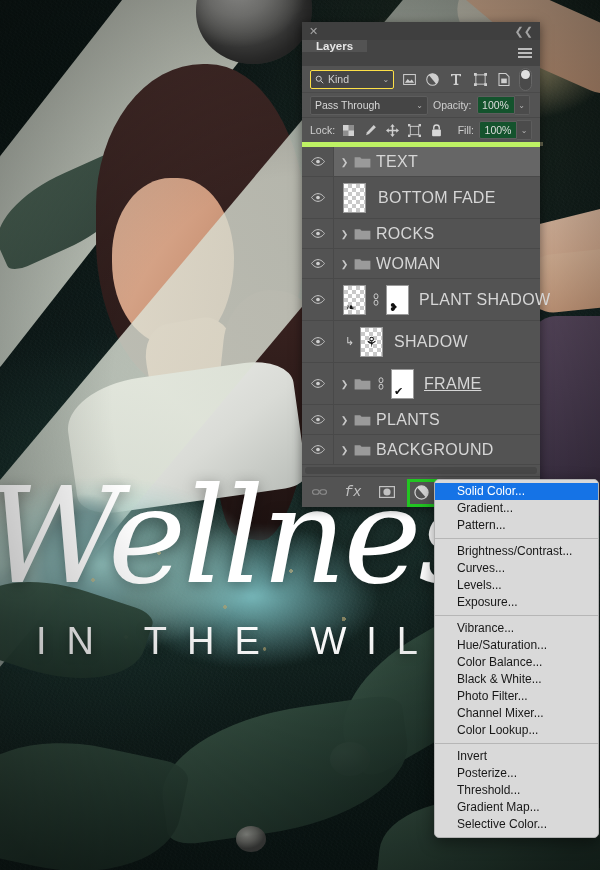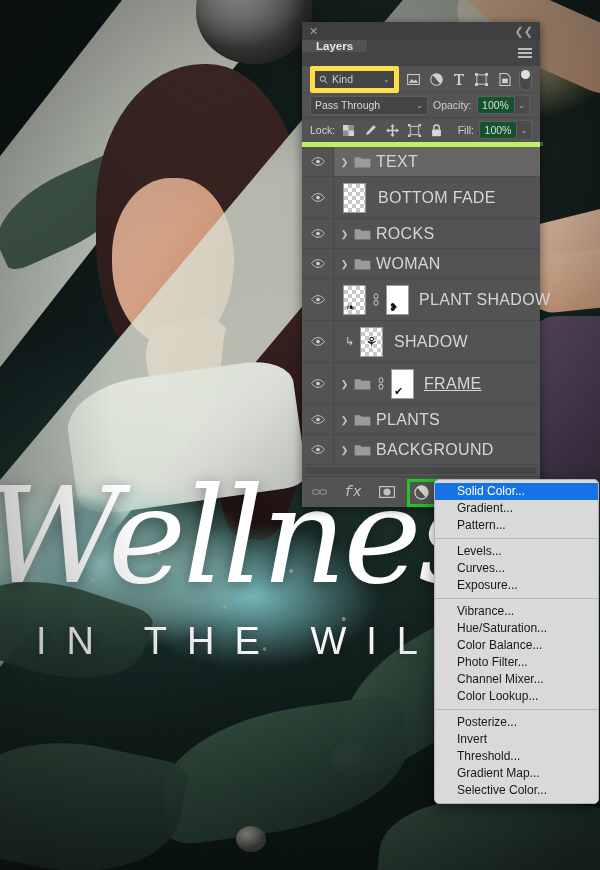--- a/index.html
+++ b/index.html
@@ -280,21 +280,21 @@
     display: flex;
     align-items: center;
     padding: 0 8px;
     gap: 6px;
     background: #535353;
     border-bottom: 1px solid #4a4a4a;
   }
   .kind-select {
     width: 84px; height: 17px;
     background: #454545;
-    border: 5px solid #fde047;
+    border: 1px solid #fde047;
     border-radius: 2px;
     display: flex; align-items: center;
     padding: 0 4px;
     gap: 4px;
     color: #cfcfcf;
     font-size: 10.5px;
   }
   .kind-select .mag { font-size: 10px; color: #cfcfcf; }
   .kind-select .kcaret { margin-left: auto; font-size: 8px; color: #b5b5b5; }
   .fbtn {
@@ -872,34 +872,36 @@
 </div>
 
 <div id="adj-menu">
 
   <div class="menu-item highlighted">Solid Color...</div>
   <div class="menu-item">Gradient...</div>
   <div class="menu-item">Pattern...</div>
 
   <div class="menu-sep"></div>
 
+  <div class="menu-item">Brightness/Contrast...</div>
+  <div class="menu-item">Curves...</div>
   <div class="menu-item">Levels...</div>
-  <div class="menu-item">Curves...</div>
   <div class="menu-item">Exposure...</div>
 
   <div class="menu-sep"></div>
 
   <div class="menu-item">Vibrance...</div>
   <div class="menu-item">Hue/Saturation...</div>
   <div class="menu-item">Color Balance...</div>
+  <div class="menu-item">Black &amp; White...</div>
   <div class="menu-item">Photo Filter...</div>
   <div class="menu-item">Channel Mixer...</div>
   <div class="menu-item">Color Lookup...</div>
 
   <div class="menu-sep"></div>
 
+  <div class="menu-item">Invert</div>
   <div class="menu-item">Posterize...</div>
-  <div class="menu-item">Invert</div>
   <div class="menu-item">Threshold...</div>
   <div class="menu-item">Gradient Map...</div>
   <div class="menu-item">Selective Color...</div>
 
 </div>
 
 </body></html>

